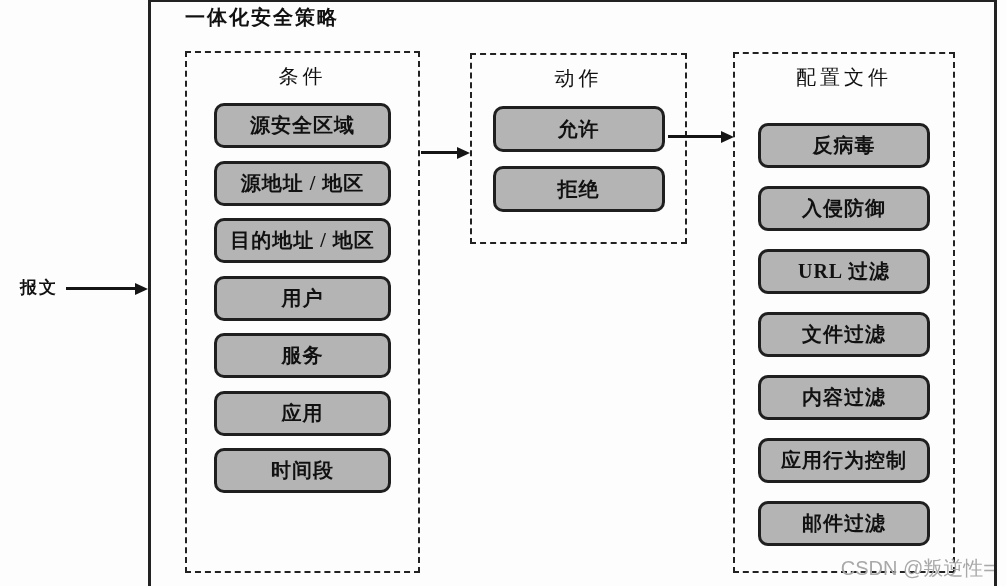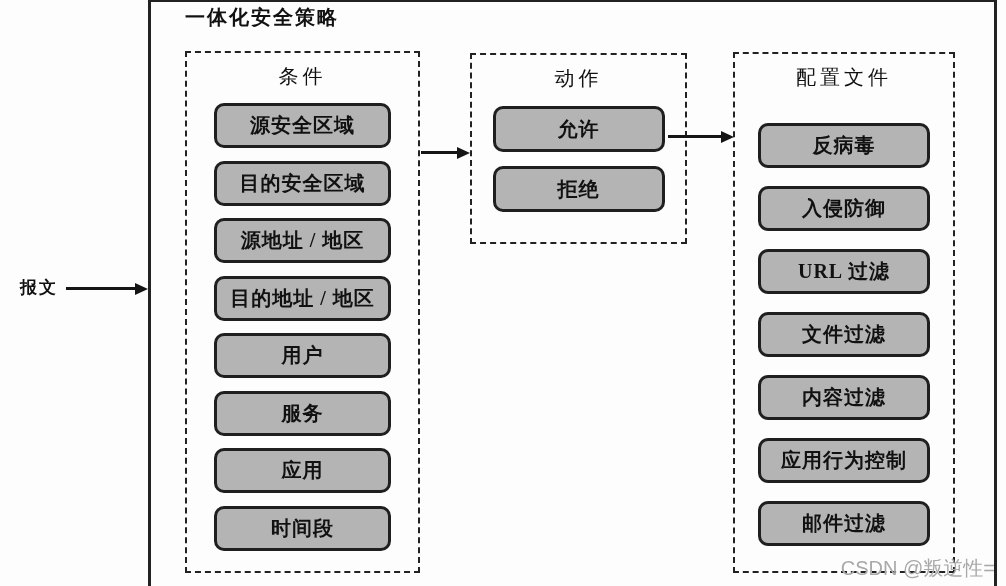--- a/index.html
+++ b/index.html
@@ -125,21 +125,20 @@
 
   <div class="arrow arrow-packet">
     <span class="line"></span>
     <span class="head"></span>
   </div>
 
   <div class="group group-conditions">
     <div class="group-title">条件</div>
     <div class="items">
       <div class="item">源安全区域</div>
-      <div class="item">目的安全区域</div>
       <div class="item">源地址 / 地区</div>
       <div class="item">目的地址 / 地区</div>
       <div class="item">用户</div>
       <div class="item">服务</div>
       <div class="item">应用</div>
       <div class="item">时间段</div>
     </div>
   </div>
 
   <div class="arrow arrow-cond-action">

